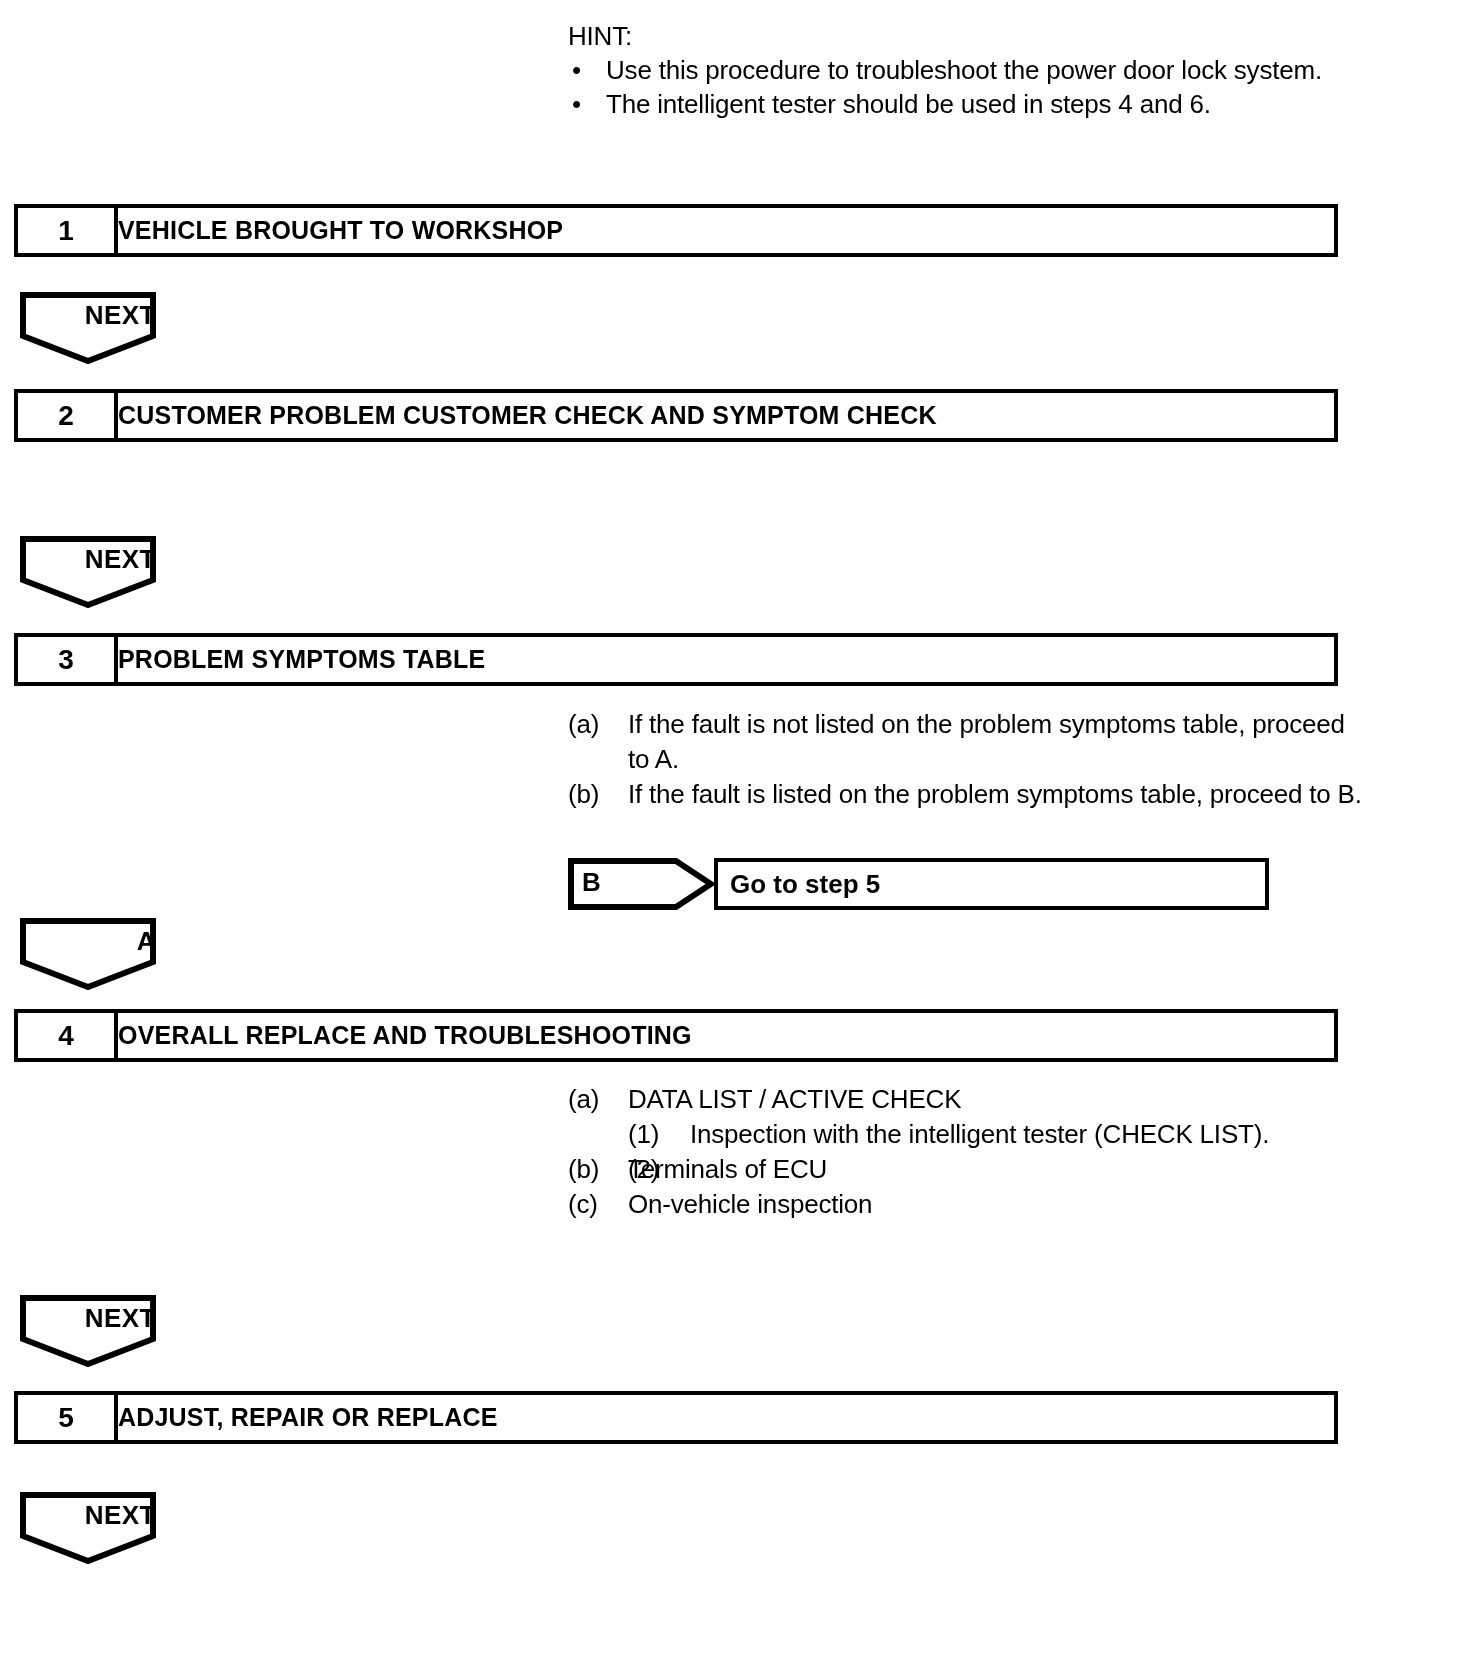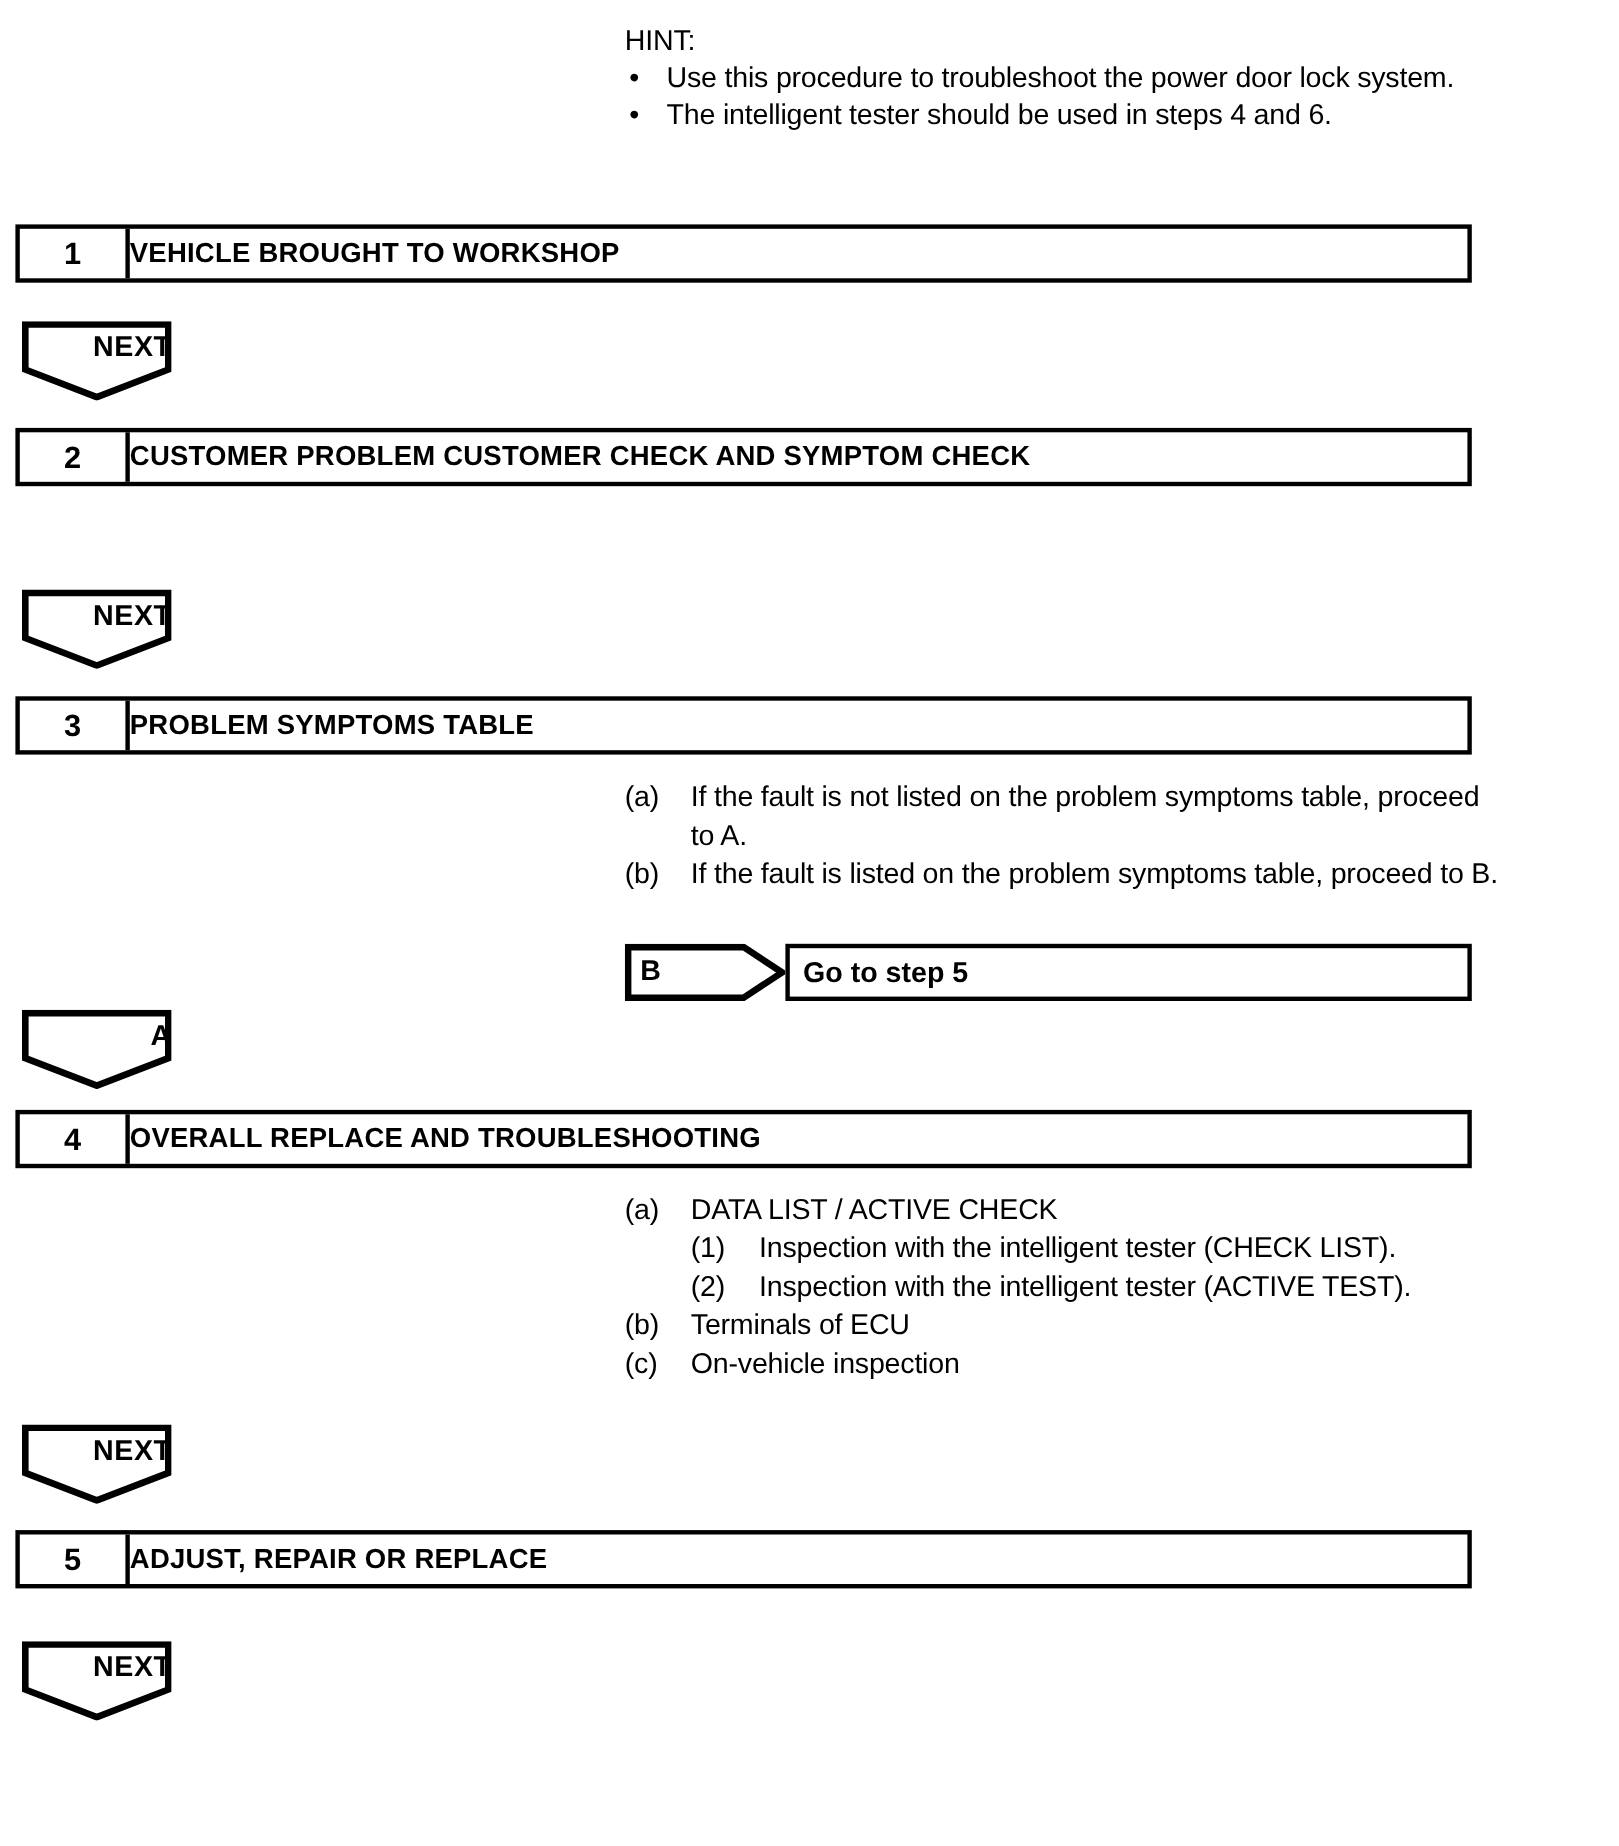--- a/index.html
+++ b/index.html
@@ -148,21 +148,21 @@
     position: absolute;
     left: 14px;
     top: 9px;
     font-size: 26px;
     font-weight: bold;
   }
   .branch-box {
     position: absolute;
     left: 146px;
     top: 0;
-    width: 624px;
+    width: 555px;
     height: 52px;
     border: 4px solid #000;
     box-sizing: border-box;
     display: flex;
     align-items: center;
     padding-left: 12px;
     font-size: 26px;
     font-weight: bold;
     background: #fff;
   }
@@ -252,21 +252,20 @@
     <div class="sub-item">
       <span class="marker">(a)</span>
       <span>DATA LIST / ACTIVE CHECK</span>
     </div>
     <div class="sub-item level2">
       <span class="marker">(1)</span>
       <span>Inspection with the intelligent tester (CHECK LIST).</span>
     </div>
     <div class="sub-item level2">
       <span class="marker">(2)</span>
-      <span>Inspection with the intelligent tester (ACTIVE TEST).</span>
     </div>
     <div class="sub-item">
       <span class="marker">(b)</span>
       <span>Terminals of ECU</span>
     </div>
     <div class="sub-item">
       <span class="marker">(c)</span>
       <span>On-vehicle inspection</span>
     </div>
   </div>

